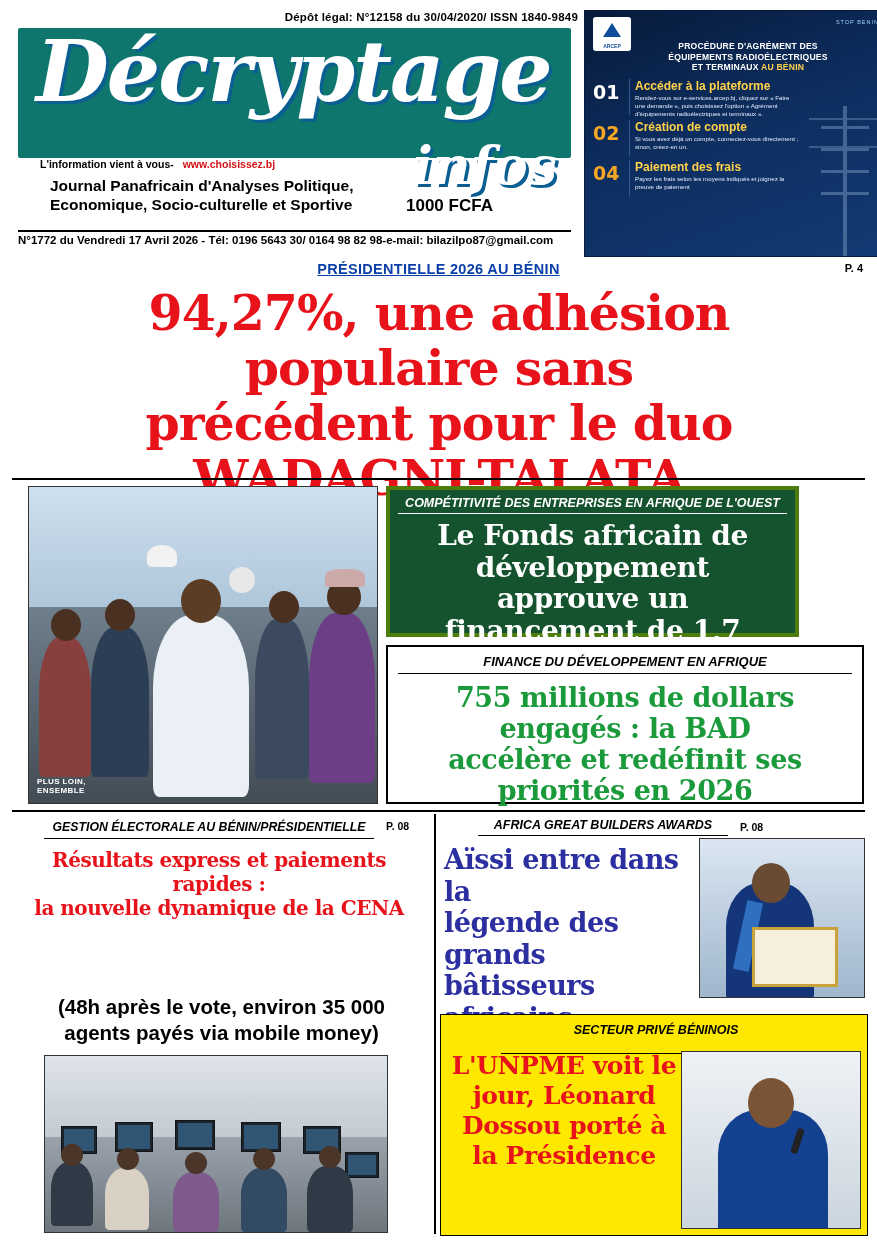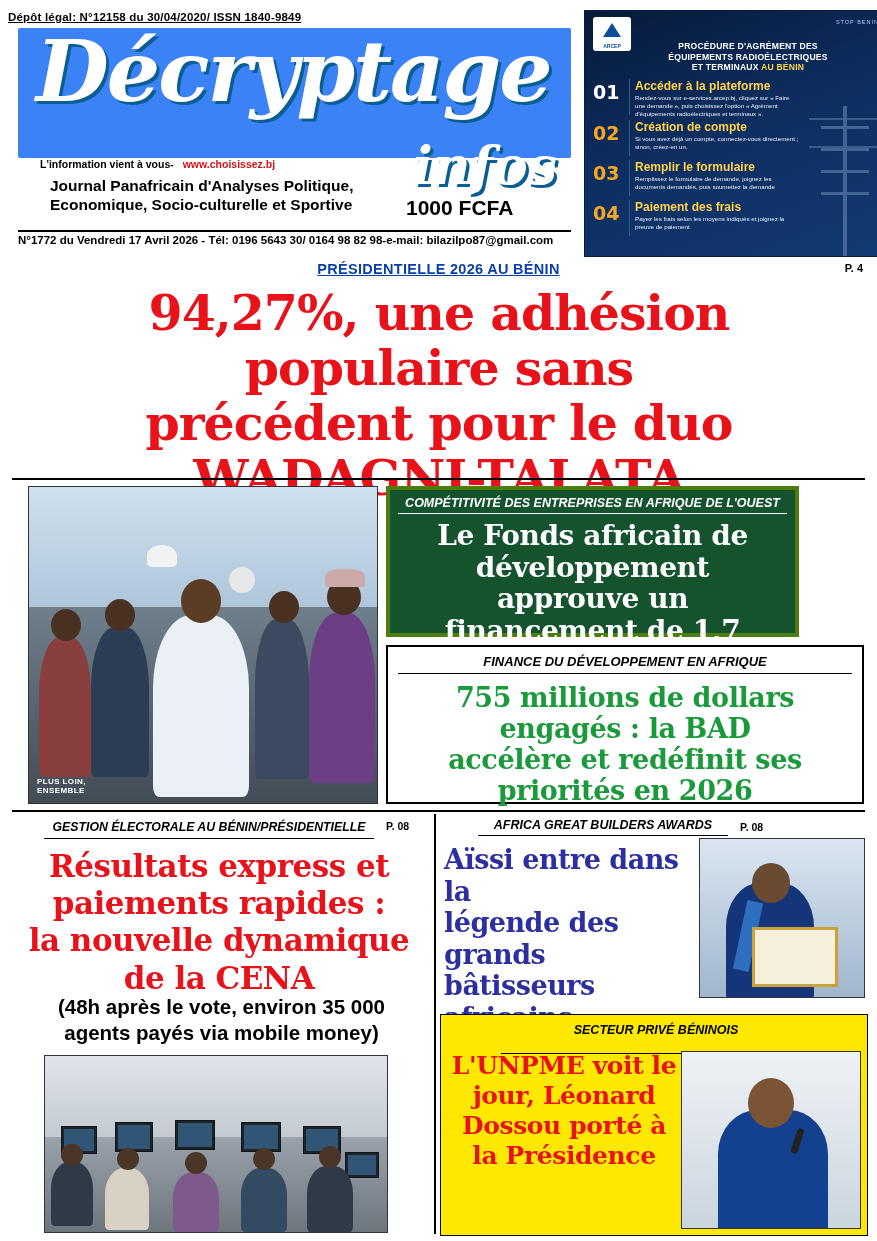--- a/index.html
+++ b/index.html
@@ -10,27 +10,26 @@
     font-family: "Liberation Sans", sans-serif;
     color: #000;
     position: relative;
     overflow: hidden;
   }
   .page { position: relative; width: 877px; height: 1241px; }
 
   
   .masthead { position:absolute; left:8px; top:6px; width:570px; height:250px; }
   .legal {
-    text-align:left; font-size:11.5px; font-weight:bold; letter-spacing:.2px;
+    text-align:right; font-size:11.5px; font-weight:bold; letter-spacing:.2px;
     padding-top:5px;
-    text-decoration:underline;
   }
   .logo-box {
     position:absolute; left:10px; top:22px; width:553px; height:130px;
-    background:#3b82f6;
+    background:#0f766e;
     border-radius:2px;
   }
   .logo-text {
     position:absolute; left:18px; top:-6px;
     font-family:"DejaVu Serif", serif;
     font-size:84px; font-weight:bold; font-style:italic;
     color:#ffffff; letter-spacing:-2px;
     text-shadow: 3px 3px 0 #0b5e92;
     white-space:nowrap;
   }
@@ -45,21 +44,21 @@
     font-size:10.5px; font-weight:bold;
   }
   .tagline .url { color:#d21217; margin-left:6px; }
   .slogan {
     position:absolute; left:42px; top:170px; width:380px;
     font-size:15.5px; font-weight:bold; line-height:1.25;
     font-family:"Liberation Sans", sans-serif;
   }
   .price {
     position:absolute; left:398px; top:190px;
-    font-size:21px; font-weight:bold;
+    font-size:17px; font-weight:bold;
   }
   .hr-thick { position:absolute; left:10px; top:224px; width:553px; border-top:2px solid #000; }
   .issue-line {
     position:absolute; left:10px; top:228px; width:560px;
     font-size:11.5px; font-weight:bold; white-space:nowrap;
   }
 
   
   .topad {
     position:absolute; left:584px; top:10px; width:304px; height:247px;
@@ -187,21 +186,21 @@
   
   .cena-kick {
     position:absolute; left:44px; top:820px; width:330px; text-align:center;
     font-size:12.3px; font-weight:bold; font-style:italic;
     border-bottom:1px solid #000; padding-bottom:4px;
   }
   .cena-p08 { position:absolute; left:386px; top:820px; font-size:10.5px; font-weight:bold; }
   .cena-ttl {
     position:absolute; left:24px; top:848px; width:390px; text-align:center;
     color:#e8131a; font-family:"DejaVu Serif", serif; font-weight:bold;
-    font-size:31px; line-height:1.2; letter-spacing:-.5px;
+    font-size:20px; line-height:1.2; letter-spacing:-.5px;
   }
   .cena-sub {
     position:absolute; left:24px; top:994px; width:395px; text-align:center;
     font-size:20.5px; font-weight:bold; line-height:1.25; color:#000;
     font-family:"Liberation Sans", sans-serif;
   }
   .photo-cena {
     position:absolute; left:44px; top:1055px; width:344px; height:178px;
     border:1px solid #333; background:#c9cfd6; overflow:hidden;
   }
@@ -303,28 +302,20 @@
           <div class="stitle">Accéder à la plateforme</div>
           <div class="sdesc">Rendez-vous sur e-services.arcep.bj, cliquez sur « Faire une demande », puis choisissez l'option « Agrément d'équipements radioélectriques et terminaux ».</div>
         </div>
       </div>
       <div class="step even">
         <div class="num">02</div>
         <div class="bar"></div>
         <div class="body">
           <div class="stitle">Création de compte</div>
           <div class="sdesc">Si vous avez déjà un compte, connectez-vous directement ; sinon, créez-en un.</div>
-        </div>
-      </div>
-      <div class="step even">
-        <div class="num">03</div>
-        <div class="bar"></div>
-        <div class="body">
-          <div class="stitle">Remplir le formulaire</div>
-          <div class="sdesc">Remplissez le formulaire de demande, joignez les documents demandés, puis soumettez la demande</div>
         </div>
       </div>
       <div class="step even">
         <div class="num">04</div>
         <div class="bar"></div>
         <div class="body">
           <div class="stitle">Paiement des frais</div>
           <div class="sdesc">Payez les frais selon les moyens indiqués et joignez la preuve de paiement</div>
         </div>
       </div>

